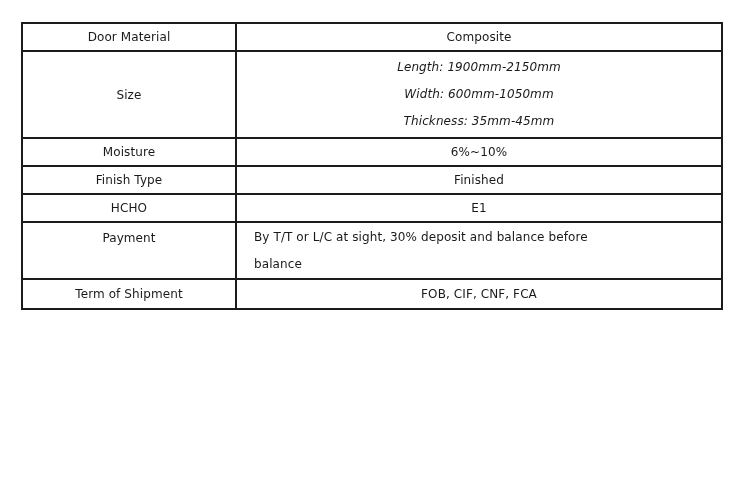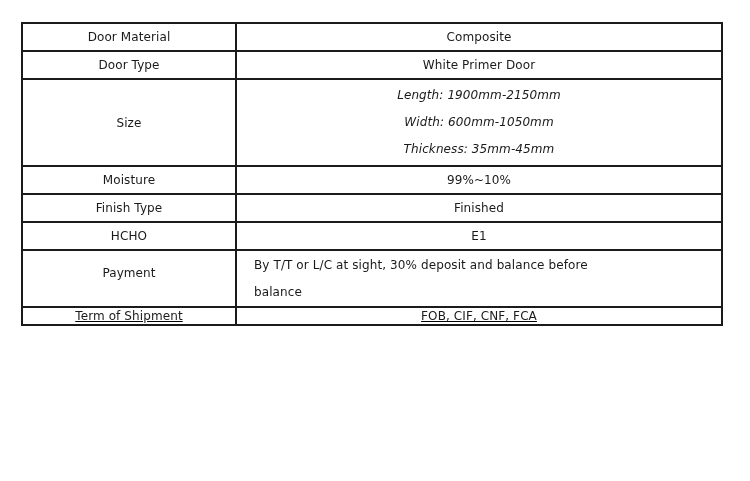--- a/index.html
+++ b/index.html
@@ -29,29 +29,29 @@
     vertical-align: middle;
     padding: 0;
     letter-spacing: 0.1px;
   }
   .col-label { width: 214px; }
   .col-value { width: 486px; }
 
   tr.spec-row { height: 28px; }
   tr.row-size { height: 87px; }
   tr.row-payment { height: 56px; }
-  tr.row-last { height: 18px; text-decoration: underline; }
+  tr.row-last { height: 30px; }
 
   .size-line { line-height: 27px; font-style: italic; }
 
   tr.row-payment td {
     vertical-align: top;
   }
   td.payment-label {
-    padding-top: 9px;
+    padding-top: 2px;
     line-height: 27px;
   }
   td.payment-value {
     text-align: left;
     padding: 1px 10px 0 17px;
     line-height: 27px;
   }
   .payment-line { display: block; }
 </style>
 </head>
@@ -60,35 +60,31 @@
 <table class="spec-table">
   <colgroup>
     <col class="col-label">
     <col class="col-value">
   </colgroup>
   <tbody>
     <tr class="spec-row">
       <td>Door Material</td>
       <td>Composite</td>
     </tr>
-    <tr class="spec-row">
-      <td>Door Type</td>
-      <td>White Primer Door</td>
-    </tr>
     <tr class="spec-row row-size">
       <td>Size</td>
       <td>
         <div class="size-line">Length: 1900mm-2150mm</div>
         <div class="size-line">Width: 600mm-1050mm</div>
         <div class="size-line">Thickness: 35mm-45mm</div>
       </td>
     </tr>
     <tr class="spec-row">
       <td>Moisture</td>
-      <td>99%~10%</td>
+      <td>6%~10%</td>
     </tr>
     <tr class="spec-row">
       <td>Finish Type</td>
       <td>Finished</td>
     </tr>
     <tr class="spec-row">
       <td>HCHO</td>
       <td>E1</td>
     </tr>
     <tr class="spec-row row-payment">

